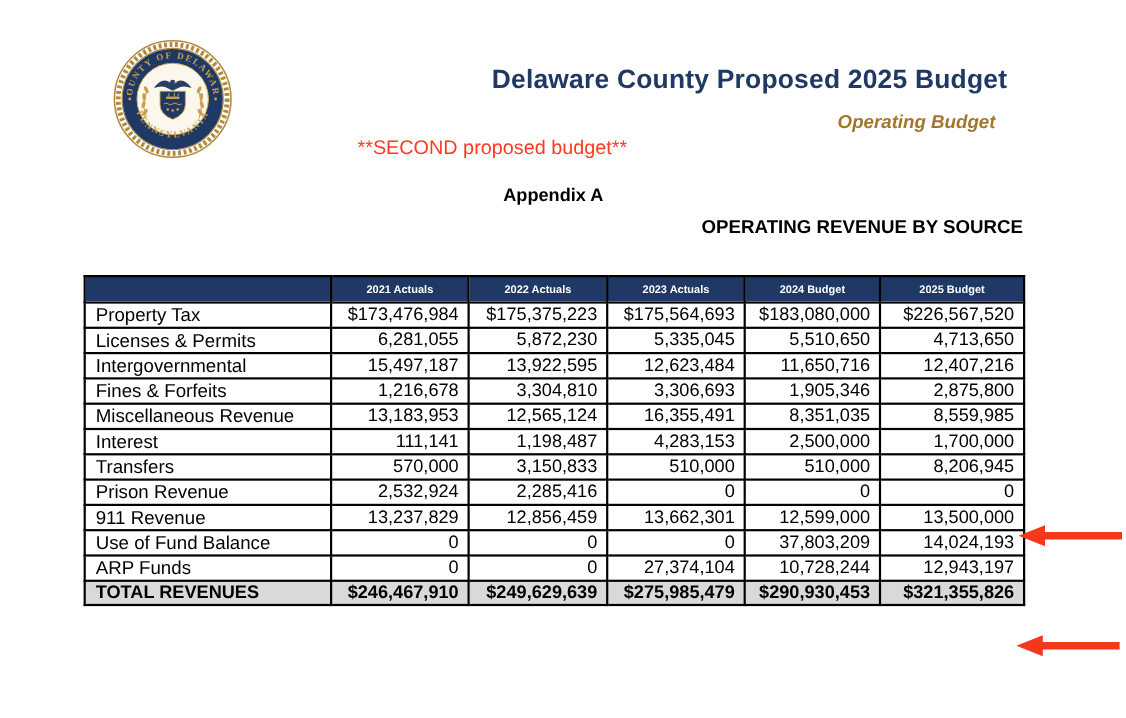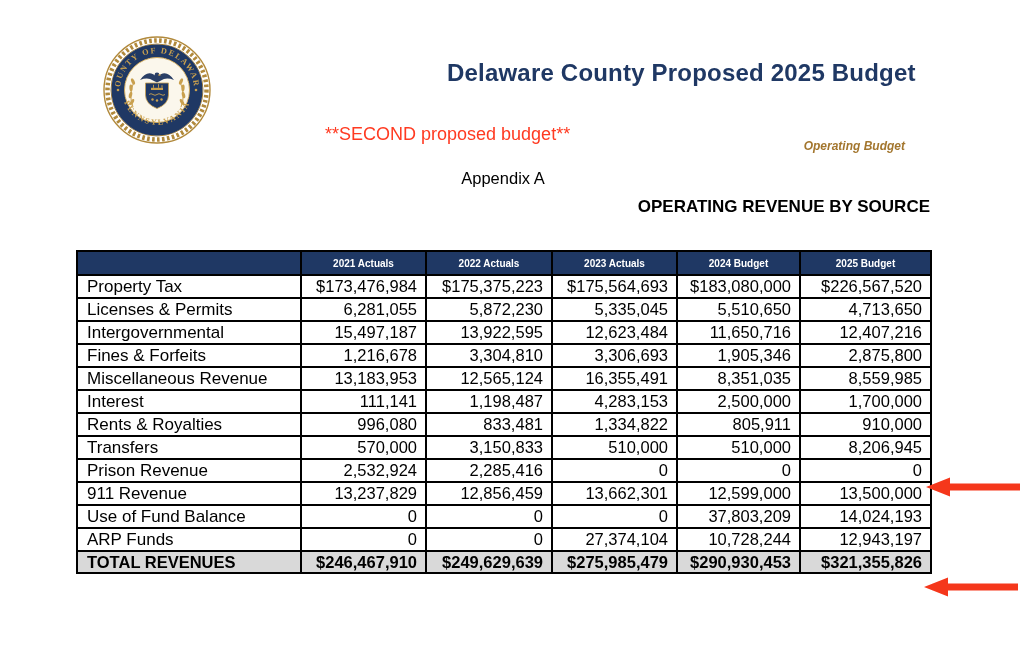--- a/index.html
+++ b/index.html
@@ -11,29 +11,29 @@
   .page { position:absolute; inset:0; }
 
   .seal { position:absolute; left:102px; top:35px; width:110px; height:110px; }
 
   .doc-title {
     position:absolute; left:447px; top:59px; white-space:nowrap;
     font-size:24px; font-weight:bold; color:#1F3864; letter-spacing:0.2px;
   }
   .doc-subtitle {
     position:absolute; left:690px; top:101px; width:215px; text-align:right;
-    font-size:12px; font-weight:bold; font-style:italic; color:#A3762E;margin-top:38px;
+    font-size:17px; font-weight:bold; font-style:italic; color:#A3762E;
   }
   .stamp {
     position:absolute; left:325px; top:124px; white-space:nowrap;
     font-size:18px; font-weight:normal; color:#FF3A21;
   }
   .appendix {
     position:absolute; left:76px; top:169px; width:854px; text-align:center;
-    font-size:16.5px; font-weight:normal; color:#000;
+    font-size:16.5px; font-weight:bold; color:#000;
   }
   .table-title {
     position:absolute; left:76px; top:197px; width:854px; text-align:right;
     font-size:17px; font-weight:bold; color:#000;
   }
 
   table.revenue {
     position:absolute; left:76px; top:250px; width:854px;
     border-collapse:collapse; table-layout:fixed;
   }
@@ -189,28 +189,20 @@
         </tr>
         <tr>
           <th class="label">Interest</th>
           <td>111,141</td>
           <td>1,198,487</td>
           <td>4,283,153</td>
           <td>2,500,000</td>
           <td>1,700,000</td>
         </tr>
         <tr>
-          <th class="label">Rents &amp; Royalties</th>
-          <td>996,080</td>
-          <td>833,481</td>
-          <td>1,334,822</td>
-          <td>805,911</td>
-          <td>910,000</td>
-        </tr>
-        <tr>
           <th class="label">Transfers</th>
           <td>570,000</td>
           <td>3,150,833</td>
           <td>510,000</td>
           <td>510,000</td>
           <td>8,206,945</td>
         </tr>
         <tr>
           <th class="label">Prison Revenue</th>
           <td>2,532,924</td>

